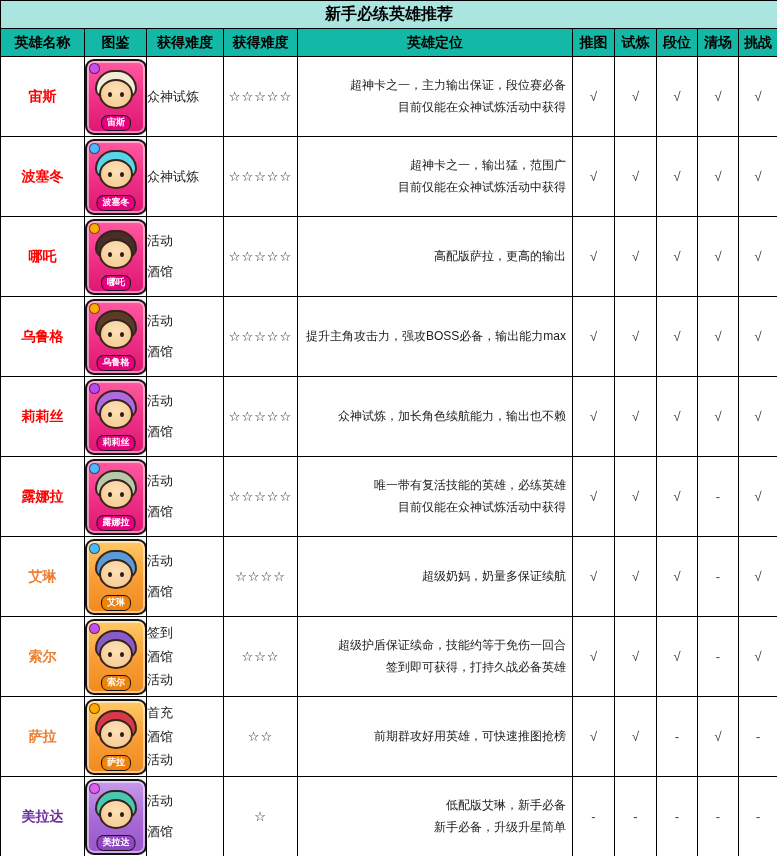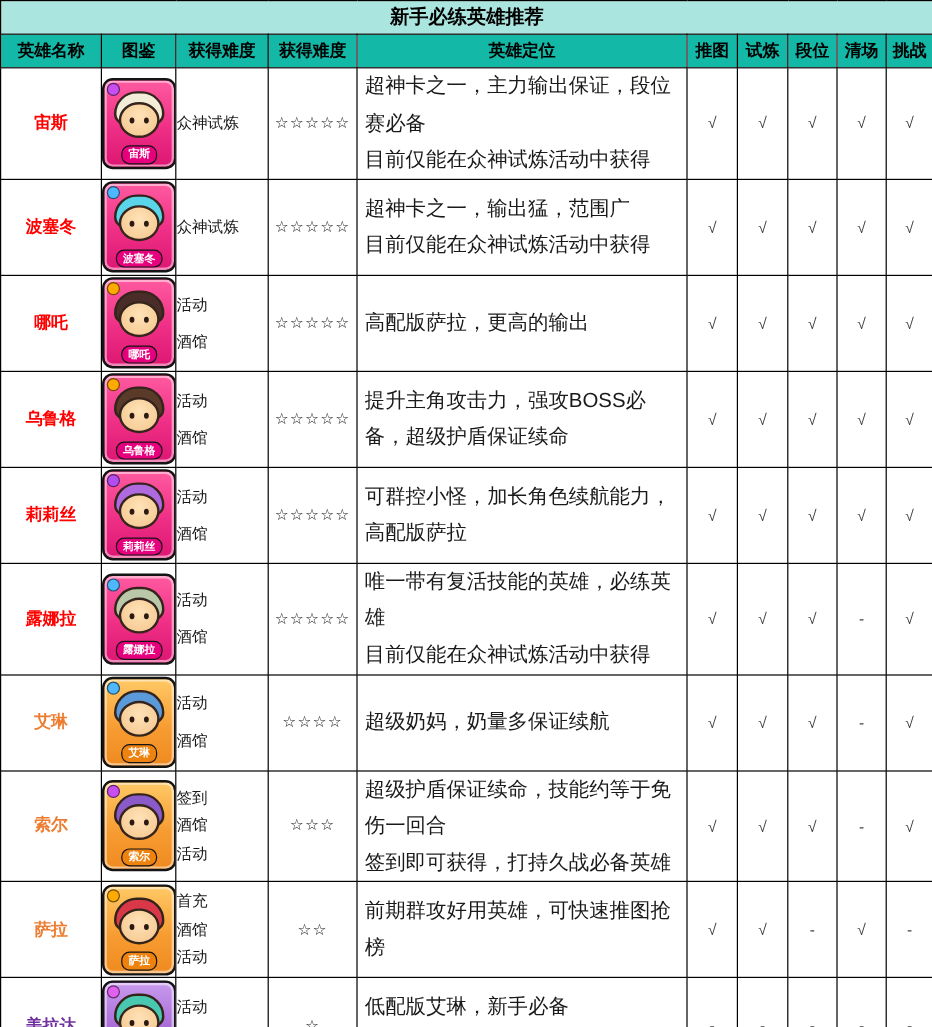--- a/index.html
+++ b/index.html
@@ -8,21 +8,21 @@
   table{width:777px;height:856px;border-collapse:collapse;table-layout:fixed;}
   td,th{border:1px solid #000;padding:0;overflow:hidden;box-sizing:border-box;vertical-align:middle;}
   .title-cell{background:#abe5df;font-size:16px;font-weight:bold;text-align:center;height:28px;color:#000;}
   th{background:#14b8a6;font-size:14px;font-weight:bold;text-align:center;height:28px;color:#000;}
   tr.hero-row{height:80px;}
   td.name-cell{text-align:center;font-size:14px;font-weight:bold;}
   td.card-cell{text-align:center;}
   td.path-cell{font-size:13px;}
   .path-stack{display:flex;flex-direction:column;justify-content:space-evenly;height:76px;}
   td.star-cell{text-align:center;font-size:13px;color:#222;letter-spacing:1px;}
-  td.desc-cell{font-size:17px;text-align:left;}
+  td.desc-cell{font-size:12px;text-align:right;}
   .desc-stack{padding:0 6px;line-height:1.8;}
   td.mark-cell{text-align:center;font-size:13px;color:#3d3d3d;}
   
   .card{position:relative;width:58px;height:72px;margin:0 auto;border:2px solid #141414;
         border-radius:9px;box-shadow:inset 0 0 0 2px rgba(255,255,255,.5);}
   .card.pink{background:linear-gradient(180deg,#ff5aa0 0%,#ef2f86 55%,#dd1672 100%);}
   .card.orange{background:linear-gradient(180deg,#ffc966 0%,#f79d33 55%,#ef8a1f 100%);}
   .card.purple{background:linear-gradient(180deg,#c79aec 0%,#a869d6 55%,#9a55cc 100%);}
   .gem{position:absolute;top:2px;left:2px;width:9px;height:9px;border-radius:50%;border:1px solid rgba(0,0,0,.55);}
   .hair{position:absolute;top:9px;left:50%;transform:translateX(-50%);width:38px;height:24px;
@@ -182,21 +182,21 @@
           </td>
           <td class="path-cell">
             <div class="path-stack">
               <div>活动</div>
               <div>酒馆</div>
             </div>
           </td>
           <td class="star-cell">☆☆☆☆☆</td>
           <td class="desc-cell">
             <div class="desc-stack">
-              <div>提升主角攻击力，强攻BOSS必备，超级护盾保证续命</div>
+              <div>提升主角攻击力，强攻BOSS必备，输出能力max</div>
             </div>
           </td>
           <td class="mark-cell">√</td>
           <td class="mark-cell">√</td>
           <td class="mark-cell">√</td>
           <td class="mark-cell">√</td>
           <td class="mark-cell">√</td>
         </tr>
         <tr class="hero-row">
           <td class="name-cell" style="color: rgb(254, 0, 0);">莉莉丝</td>
@@ -213,21 +213,21 @@
           </td>
           <td class="path-cell">
             <div class="path-stack">
               <div>活动</div>
               <div>酒馆</div>
             </div>
           </td>
           <td class="star-cell">☆☆☆☆☆</td>
           <td class="desc-cell">
             <div class="desc-stack">
-              <div>可群控小怪，加长角色续航能力，高配版萨拉</div>
+              <div>众神试炼，加长角色续航能力，输出也不赖</div>
             </div>
           </td>
           <td class="mark-cell">√</td>
           <td class="mark-cell">√</td>
           <td class="mark-cell">√</td>
           <td class="mark-cell">√</td>
           <td class="mark-cell">√</td>
         </tr>
         <tr class="hero-row">
           <td class="name-cell" style="color: rgb(254, 0, 0);">露娜拉</td>

